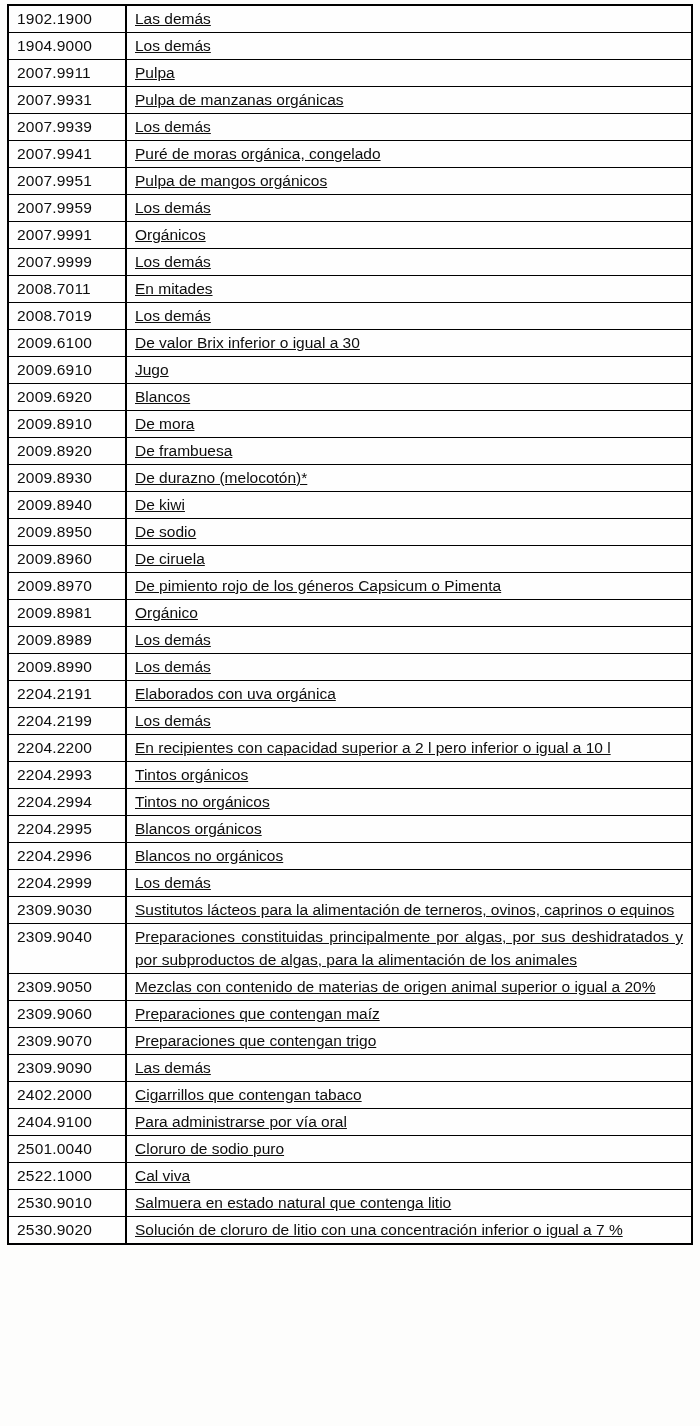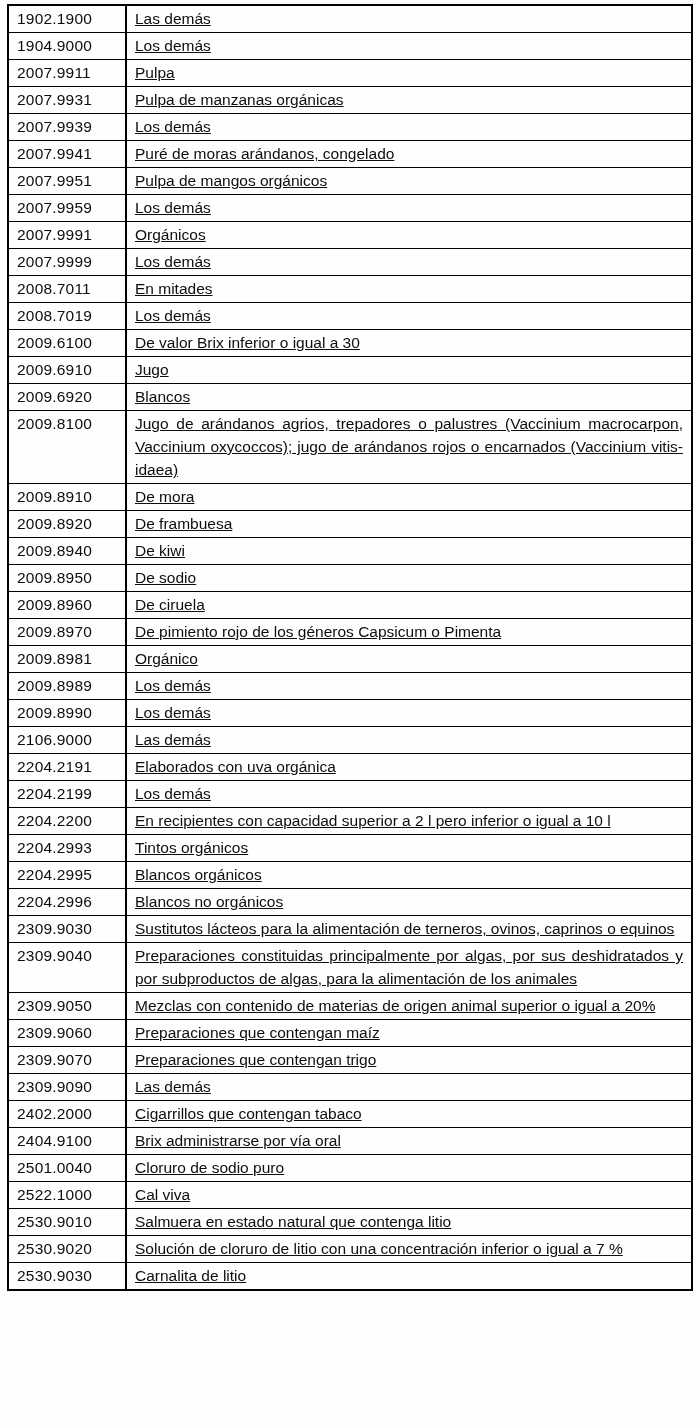--- a/index.html
+++ b/index.html
@@ -64,21 +64,21 @@
         <tr>
           <td class="code-cell">2007.9931</td>
           <td class="desc-cell">Pulpa de manzanas orgánicas</td>
         </tr>
         <tr>
           <td class="code-cell">2007.9939</td>
           <td class="desc-cell">Los demás</td>
         </tr>
         <tr>
           <td class="code-cell">2007.9941</td>
-          <td class="desc-cell">Puré de moras arándanos, congelado</td>
+          <td class="desc-cell">Puré de moras orgánica, congelado</td>
         </tr>
         <tr>
           <td class="code-cell">2007.9951</td>
           <td class="desc-cell">Pulpa de mangos orgánicos</td>
         </tr>
         <tr>
           <td class="code-cell">2007.9959</td>
           <td class="desc-cell">Los demás</td>
         </tr>
         <tr>
@@ -103,32 +103,32 @@
         </tr>
         <tr>
           <td class="code-cell">2009.6910</td>
           <td class="desc-cell">Jugo</td>
         </tr>
         <tr>
           <td class="code-cell">2009.6920</td>
           <td class="desc-cell">Blancos</td>
         </tr>
         <tr>
-          <td class="code-cell">2009.8100</td>
-          <td class="desc-cell">Jugo de arándanos agrios, trepadores o palustres (Vaccinium macrocarpon, Vaccinium oxycoccos); jugo de arándanos rojos o encarnados (Vaccinium vitis-idaea)</td>
-        </tr>
-        <tr>
           <td class="code-cell">2009.8910</td>
           <td class="desc-cell">De mora</td>
         </tr>
         <tr>
           <td class="code-cell">2009.8920</td>
           <td class="desc-cell">De frambuesa</td>
         </tr>
         <tr>
+          <td class="code-cell">2009.8930</td>
+          <td class="desc-cell">De durazno (melocotón)*</td>
+        </tr>
+        <tr>
           <td class="code-cell">2009.8940</td>
           <td class="desc-cell">De kiwi</td>
         </tr>
         <tr>
           <td class="code-cell">2009.8950</td>
           <td class="desc-cell">De sodio</td>
         </tr>
         <tr>
           <td class="code-cell">2009.8960</td>
           <td class="desc-cell">De ciruela</td>
@@ -143,48 +143,52 @@
         </tr>
         <tr>
           <td class="code-cell">2009.8989</td>
           <td class="desc-cell">Los demás</td>
         </tr>
         <tr>
           <td class="code-cell">2009.8990</td>
           <td class="desc-cell">Los demás</td>
         </tr>
         <tr>
-          <td class="code-cell">2106.9000</td>
-          <td class="desc-cell">Las demás</td>
-        </tr>
-        <tr>
           <td class="code-cell">2204.2191</td>
           <td class="desc-cell">Elaborados con uva orgánica</td>
         </tr>
         <tr>
           <td class="code-cell">2204.2199</td>
           <td class="desc-cell">Los demás</td>
         </tr>
         <tr>
           <td class="code-cell">2204.2200</td>
           <td class="desc-cell">En recipientes con capacidad superior a 2 l pero inferior o igual a 10 l</td>
         </tr>
         <tr>
           <td class="code-cell">2204.2993</td>
           <td class="desc-cell">Tintos orgánicos</td>
         </tr>
         <tr>
+          <td class="code-cell">2204.2994</td>
+          <td class="desc-cell">Tintos no orgánicos</td>
+        </tr>
+        <tr>
           <td class="code-cell">2204.2995</td>
           <td class="desc-cell">Blancos orgánicos</td>
         </tr>
         <tr>
           <td class="code-cell">2204.2996</td>
           <td class="desc-cell">Blancos no orgánicos</td>
         </tr>
         <tr>
+          <td class="code-cell">2204.2999</td>
+          <td class="desc-cell">Los demás</td>
+        </tr>
+        <tr>
           <td class="code-cell">2309.9030</td>
           <td class="desc-cell">Sustitutos lácteos para la alimentación de terneros, ovinos, caprinos o equinos</td>
         </tr>
         <tr>
           <td class="code-cell">2309.9040</td>
           <td class="desc-cell">Preparaciones constituidas principalmente por algas, por sus deshidratados y por subproductos de algas, para la alimentación de los animales</td>
         </tr>
         <tr>
           <td class="code-cell">2309.9050</td>
           <td class="desc-cell">Mezclas con contenido de materias de origen animal superior o igual a 20%</td>
@@ -200,37 +204,33 @@
         <tr>
           <td class="code-cell">2309.9090</td>
           <td class="desc-cell">Las demás</td>
         </tr>
         <tr>
           <td class="code-cell">2402.2000</td>
           <td class="desc-cell">Cigarrillos que contengan tabaco</td>
         </tr>
         <tr>
           <td class="code-cell">2404.9100</td>
-          <td class="desc-cell">Brix administrarse por vía oral</td>
+          <td class="desc-cell">Para administrarse por vía oral</td>
         </tr>
         <tr>
           <td class="code-cell">2501.0040</td>
           <td class="desc-cell">Cloruro de sodio puro</td>
         </tr>
         <tr>
           <td class="code-cell">2522.1000</td>
           <td class="desc-cell">Cal viva</td>
         </tr>
         <tr>
           <td class="code-cell">2530.9010</td>
           <td class="desc-cell">Salmuera en estado natural que contenga litio</td>
         </tr>
         <tr>
           <td class="code-cell">2530.9020</td>
           <td class="desc-cell">Solución de cloruro de litio con una concentración inferior o igual a 7 %</td>
-        </tr>
-        <tr>
-          <td class="code-cell">2530.9030</td>
-          <td class="desc-cell">Carnalita de litio</td>
         </tr>
       </tbody>
   </table>
 </div>
 
 </body></html>

